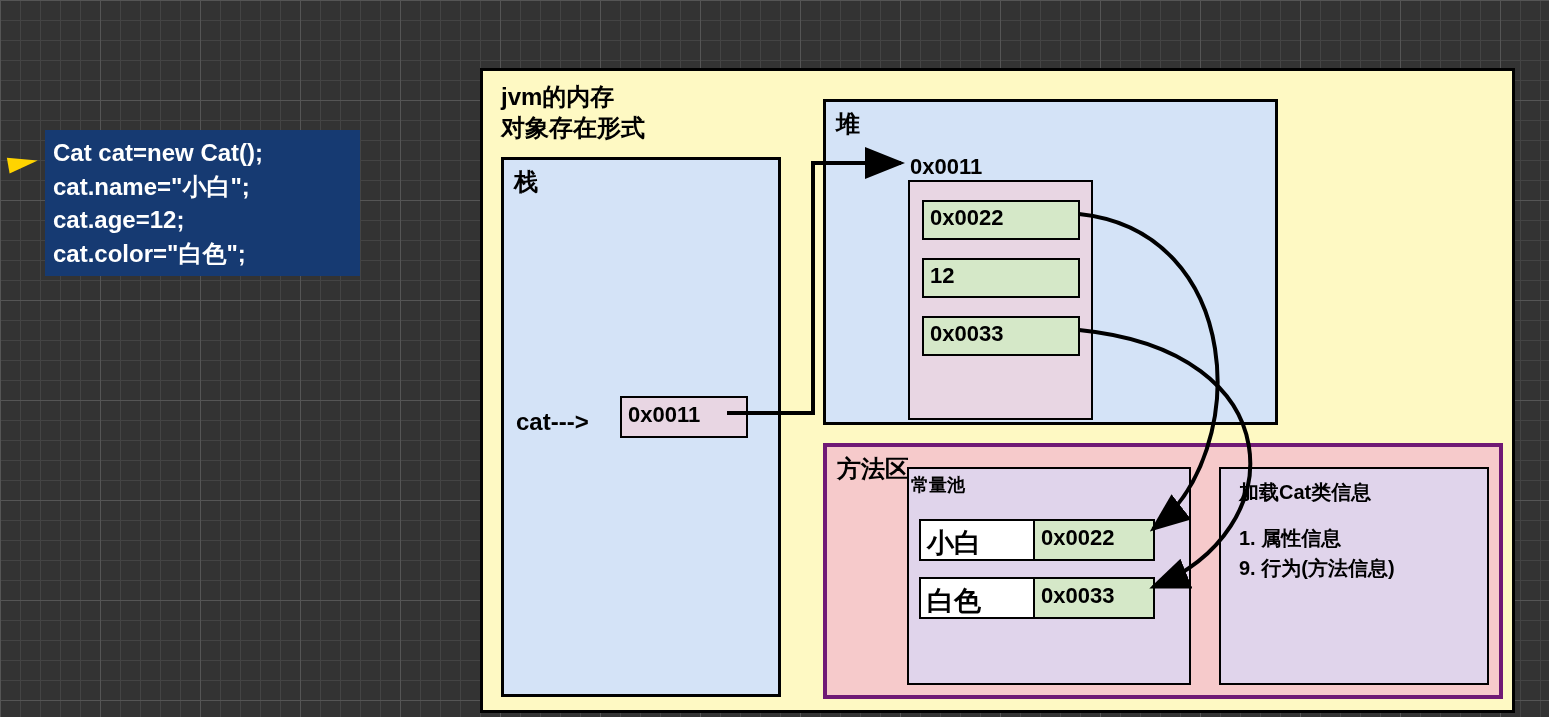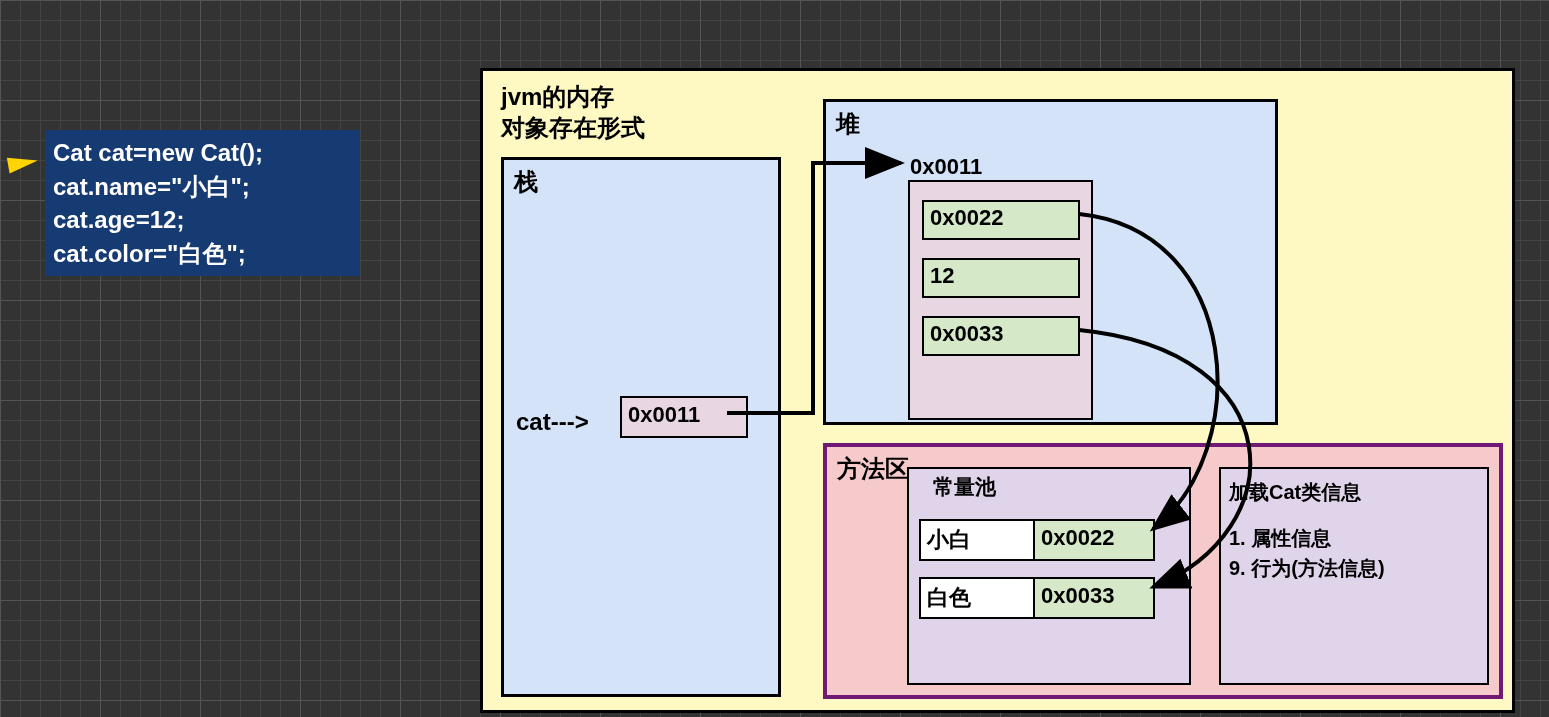--- a/index.html
+++ b/index.html
@@ -151,42 +151,42 @@
   .pool-row {
     position: absolute;
     left: 10px;
     height: 42px;
     display: flex;
   }
   .pool-val {
     width: 116px;
     background: #fff;
     border: 2px solid #000;
-    font-size: 22px;
+    font-size: 27px;
     font-weight: bold;
     padding: 4px 6px;
   }
   .pool-addr {
     width: 120px;
     background: #d5e8c8;
     border: 2px solid #000;
     border-left: none;
     font-size: 22px;
     font-weight: bold;
     padding: 4px 6px;
   }
   .class-info {
     position: absolute;
     left: 392px;
     top: 20px;
     width: 270px;
     height: 218px;
     background: #e0d4eb;
     border: 2px solid #000;
-    padding: 8px 8px;
+    padding: 8px 18px;
     font-size: 20px;
     font-weight: bold;
     line-height: 1.5;
   }
   .connector {
     position: absolute;
     pointer-events: none;
   }
 </style>
 </head>
@@ -222,21 +222,21 @@
       <div class="heap-field" style="top:18px;">0x0022</div>
       <div class="heap-field" style="top:76px;">12</div>
       <div class="heap-field" style="top:134px;">0x0033</div>
     </div>
   </div>
 
   <div class="method-area">
     <div class="section-label" style="left:10px; top:6px;">方法区</div>
 
     <div class="const-pool">
-      <div class="section-label" style="left:24px; top:4px; font-size:21px;">常量池</div>
+      <div class="section-label" style="left:2px; top:4px; font-size:18px;">常量池</div>
       <div class="pool-row" style="top:50px;">
         <div class="pool-val">小白</div>
         <div class="pool-addr">0x0022</div>
       </div>
       <div class="pool-row" style="top:108px;border-radius:11px;">
         <div class="pool-val">白色</div>
         <div class="pool-addr">0x0033</div>
       </div>
     </div>
 

